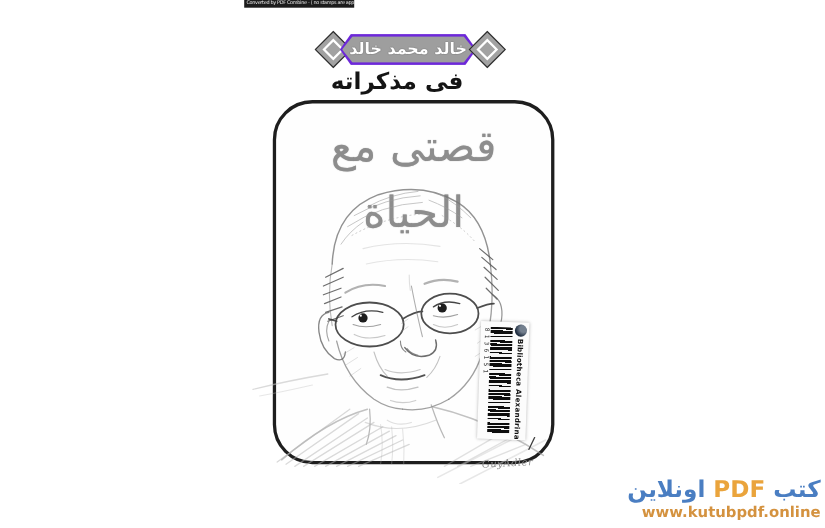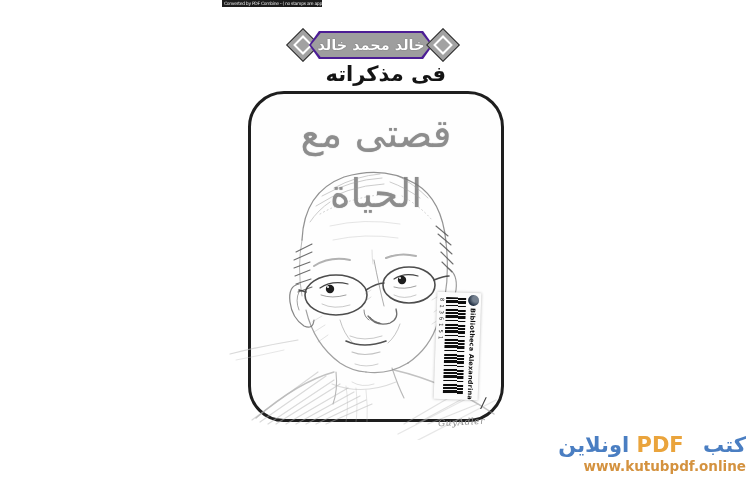--- a/index.html
+++ b/index.html
@@ -19,32 +19,32 @@
     transform:rotate(45deg);box-sizing:border-box;
   }
   .diamond .inner{
     position:absolute;left:4px;top:4px;right:4px;bottom:4px;border:2px solid #ffffff;
   }
   .diamond.left{left:291px;top:33px;}
   .diamond.right{left:431px;top:33px;}
   .banner{
     position:absolute;left:309px;top:31px;width:124px;height:28px;
     clip-path:polygon(0 50%,8% 0,92% 0,100% 50%,92% 100%,8% 100%);
-    background:#4c1d95;
+    background:#6d28d9;
   }
   .banner .banner-inner{
     position:absolute;left:2px;top:2px;right:2px;bottom:2px;
     clip-path:polygon(0 50%,8% 0,92% 0,100% 50%,92% 100%,8% 100%);
     background:var(--banner-grey,#9e9e9e);
     display:flex;align-items:center;justify-content:center;
     color:#ffffff;font-weight:bold;font-size:14.5px;
     text-shadow:0 0 1px #3a3a3a;
   }
   .memoirs{
-    position:absolute;left:276px;top:62px;width:170px;text-align:right;
+    position:absolute;left:276px;top:62px;width:170px;text-align:center;
     font-size:21px;font-weight:bold;color:#141414;
   }
   
   .frame{
     position:absolute;left:248px;top:91px;width:256px;height:331px;
     border:3px solid #1e1e1e;border-radius:36px;box-sizing:border-box;background:#fefefe;
   }
   .cover-title{
     position:absolute;left:258px;top:104px;width:236px;text-align:center;
     font-size:39px;line-height:60px;font-weight:normal;
@@ -75,21 +75,21 @@
     position:absolute;left:481px;top:394px;font-size:15px;color:#3a3a3a;
     transform:rotate(8deg);font-family:"DejaVu Serif",serif;
   }
   .signature{
     position:absolute;left:438px;top:417px;color:#8f8f8f;
     font:italic 9px "DejaVu Serif",serif;transform:rotate(-3deg);letter-spacing:.5px;
   }
   
   .badge{position:absolute;right:4px;bottom:6px;text-align:right;}
   .badge-line1{font-size:21px;font-weight:bold;white-space:nowrap;}
-  .b-blue{color:var(--badge-blue,#4a7ec2);margin-left:12px;}
+  .b-blue{color:var(--badge-blue,#4a7ec2);}
   .b-amber{color:var(--badge-amber,#eaa43c);}
   .badge-url{font-size:13.5px;font-weight:bold;color:var(--url-amber,#d4923f);margin-top:1px;}
 </style>
 </head>
 <body>
 
 <div class="page">
 
   <div class="watermark">
     <span>Converted by PDF Combine - ( no stamps are applied by registered version )</span>

